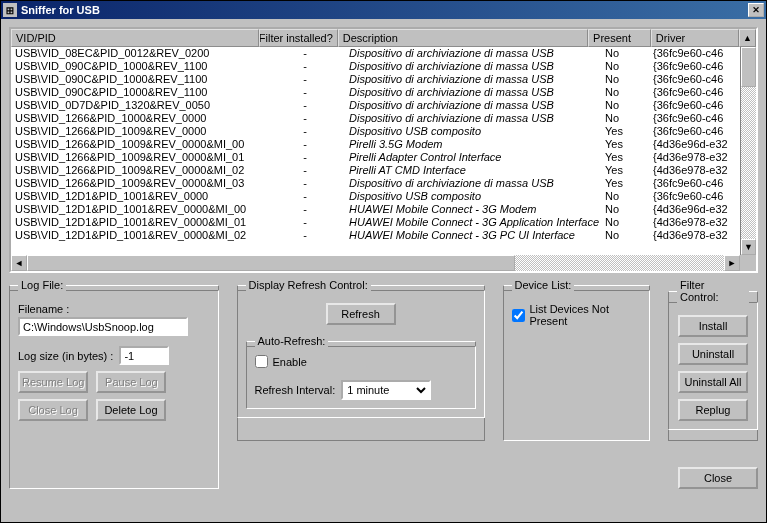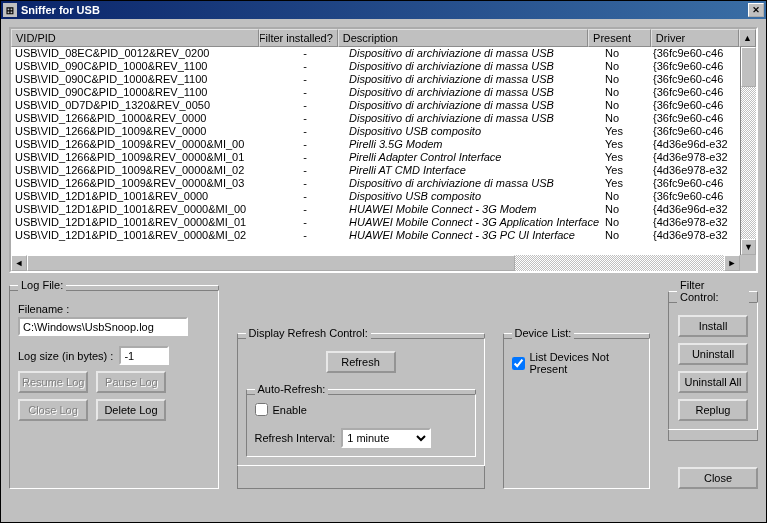--- a/index.html
+++ b/index.html
@@ -134,21 +134,21 @@
   display: flex;
   flex-shrink: 0;
 }
 .hstrack { flex: 1; background: repeating-conic-gradient(#c0c0c0 0 25%, #fff 0 50%) 0 0/2px 2px; position: relative;}
 .hsthumb { position: absolute; top:0; left:0; bottom:0; width: 70%; background:#c0c0c0; border:1px outset #fff;}
 .corner { width:16px; height:16px; background:#c0c0c0;}
 
 .bottom {
   display: flex;
   gap: 18px;
-  align-items: flex-end;
+  align-items: flex-start;
 }
 fieldset {
   border: 1px solid #808080;
   border-top-color:#fff;
   position: relative;
   padding: 12px 8px 8px 8px;
   background: #c0c0c0;
 }
 fieldset::before {
   content: "";

